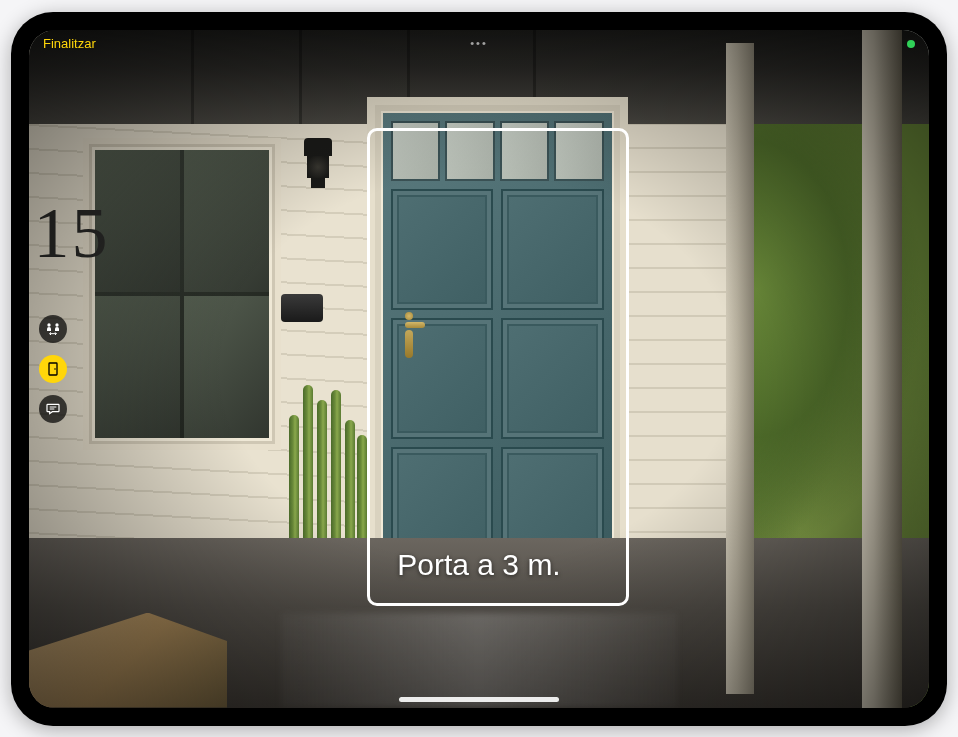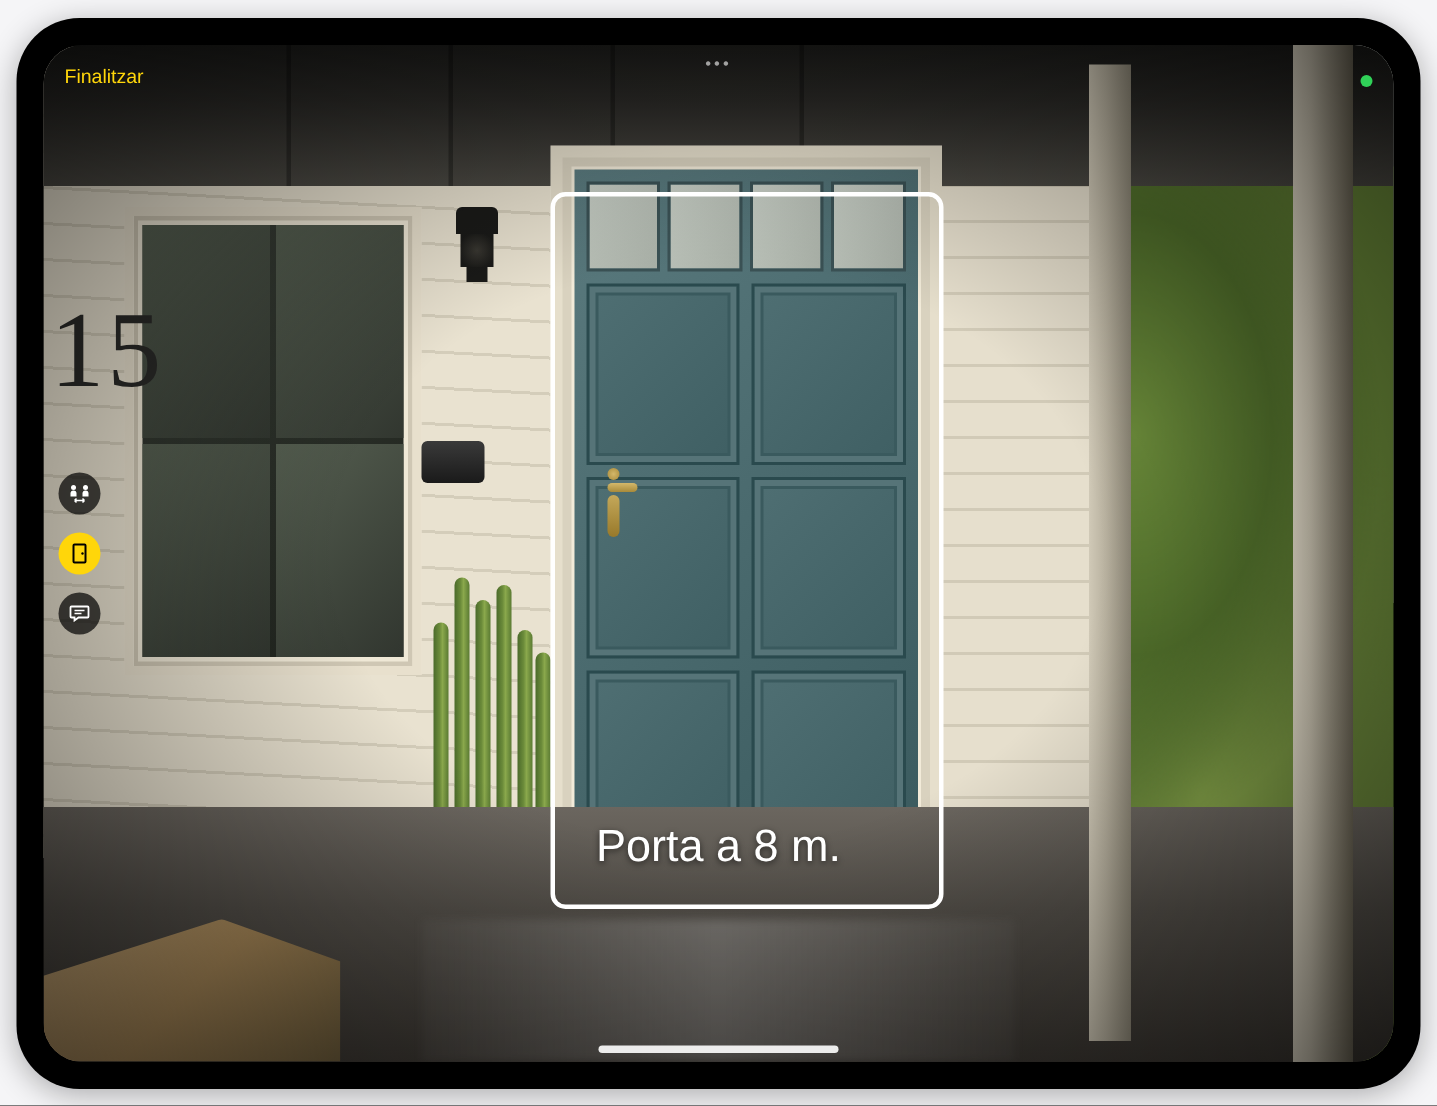--- a/index.html
+++ b/index.html
@@ -296,21 +296,21 @@
       inset: 0;
       background: radial-gradient(ellipse at center, transparent 40%, rgba(0,0,0,0.55) 100%);
       pointer-events: none;
     }
     
     .status-bar {
       position: absolute;
       top: 0; left: 0; right: 0;
       height: 28px;
       display: flex;
-      align-items: flex-end;
+      align-items: center;
       justify-content: space-between;
       padding: 0 14px;
       z-index: 20;
     }
     .done-button {
       color: #ffd60a;
       font-size: 13px;
       font-weight: 500;
       background: none;
       border: none;
@@ -472,21 +472,21 @@
       <div class="floor-reflect"></div>
       <div class="chair"></div>
 
       <div class="pillar-left"></div>
       <div class="pillar-right"></div>
 
       <div class="vignette"></div>
     </div>
 
     <div class="detection-box"></div>
-    <div class="detection-label">Porta a 8 m.</div>
+    <div class="detection-label">Porta a 3 m.</div>
 
     <div class="status-bar">
       <button class="done-button">Finalitzar</button>
       <span class="status-center">•••</span>
       <span class="camera-indicator"></span>
     </div>
 
     <div class="left-controls">
       <button class="control-btn">
         <svg viewBox="0 0 24 24">

